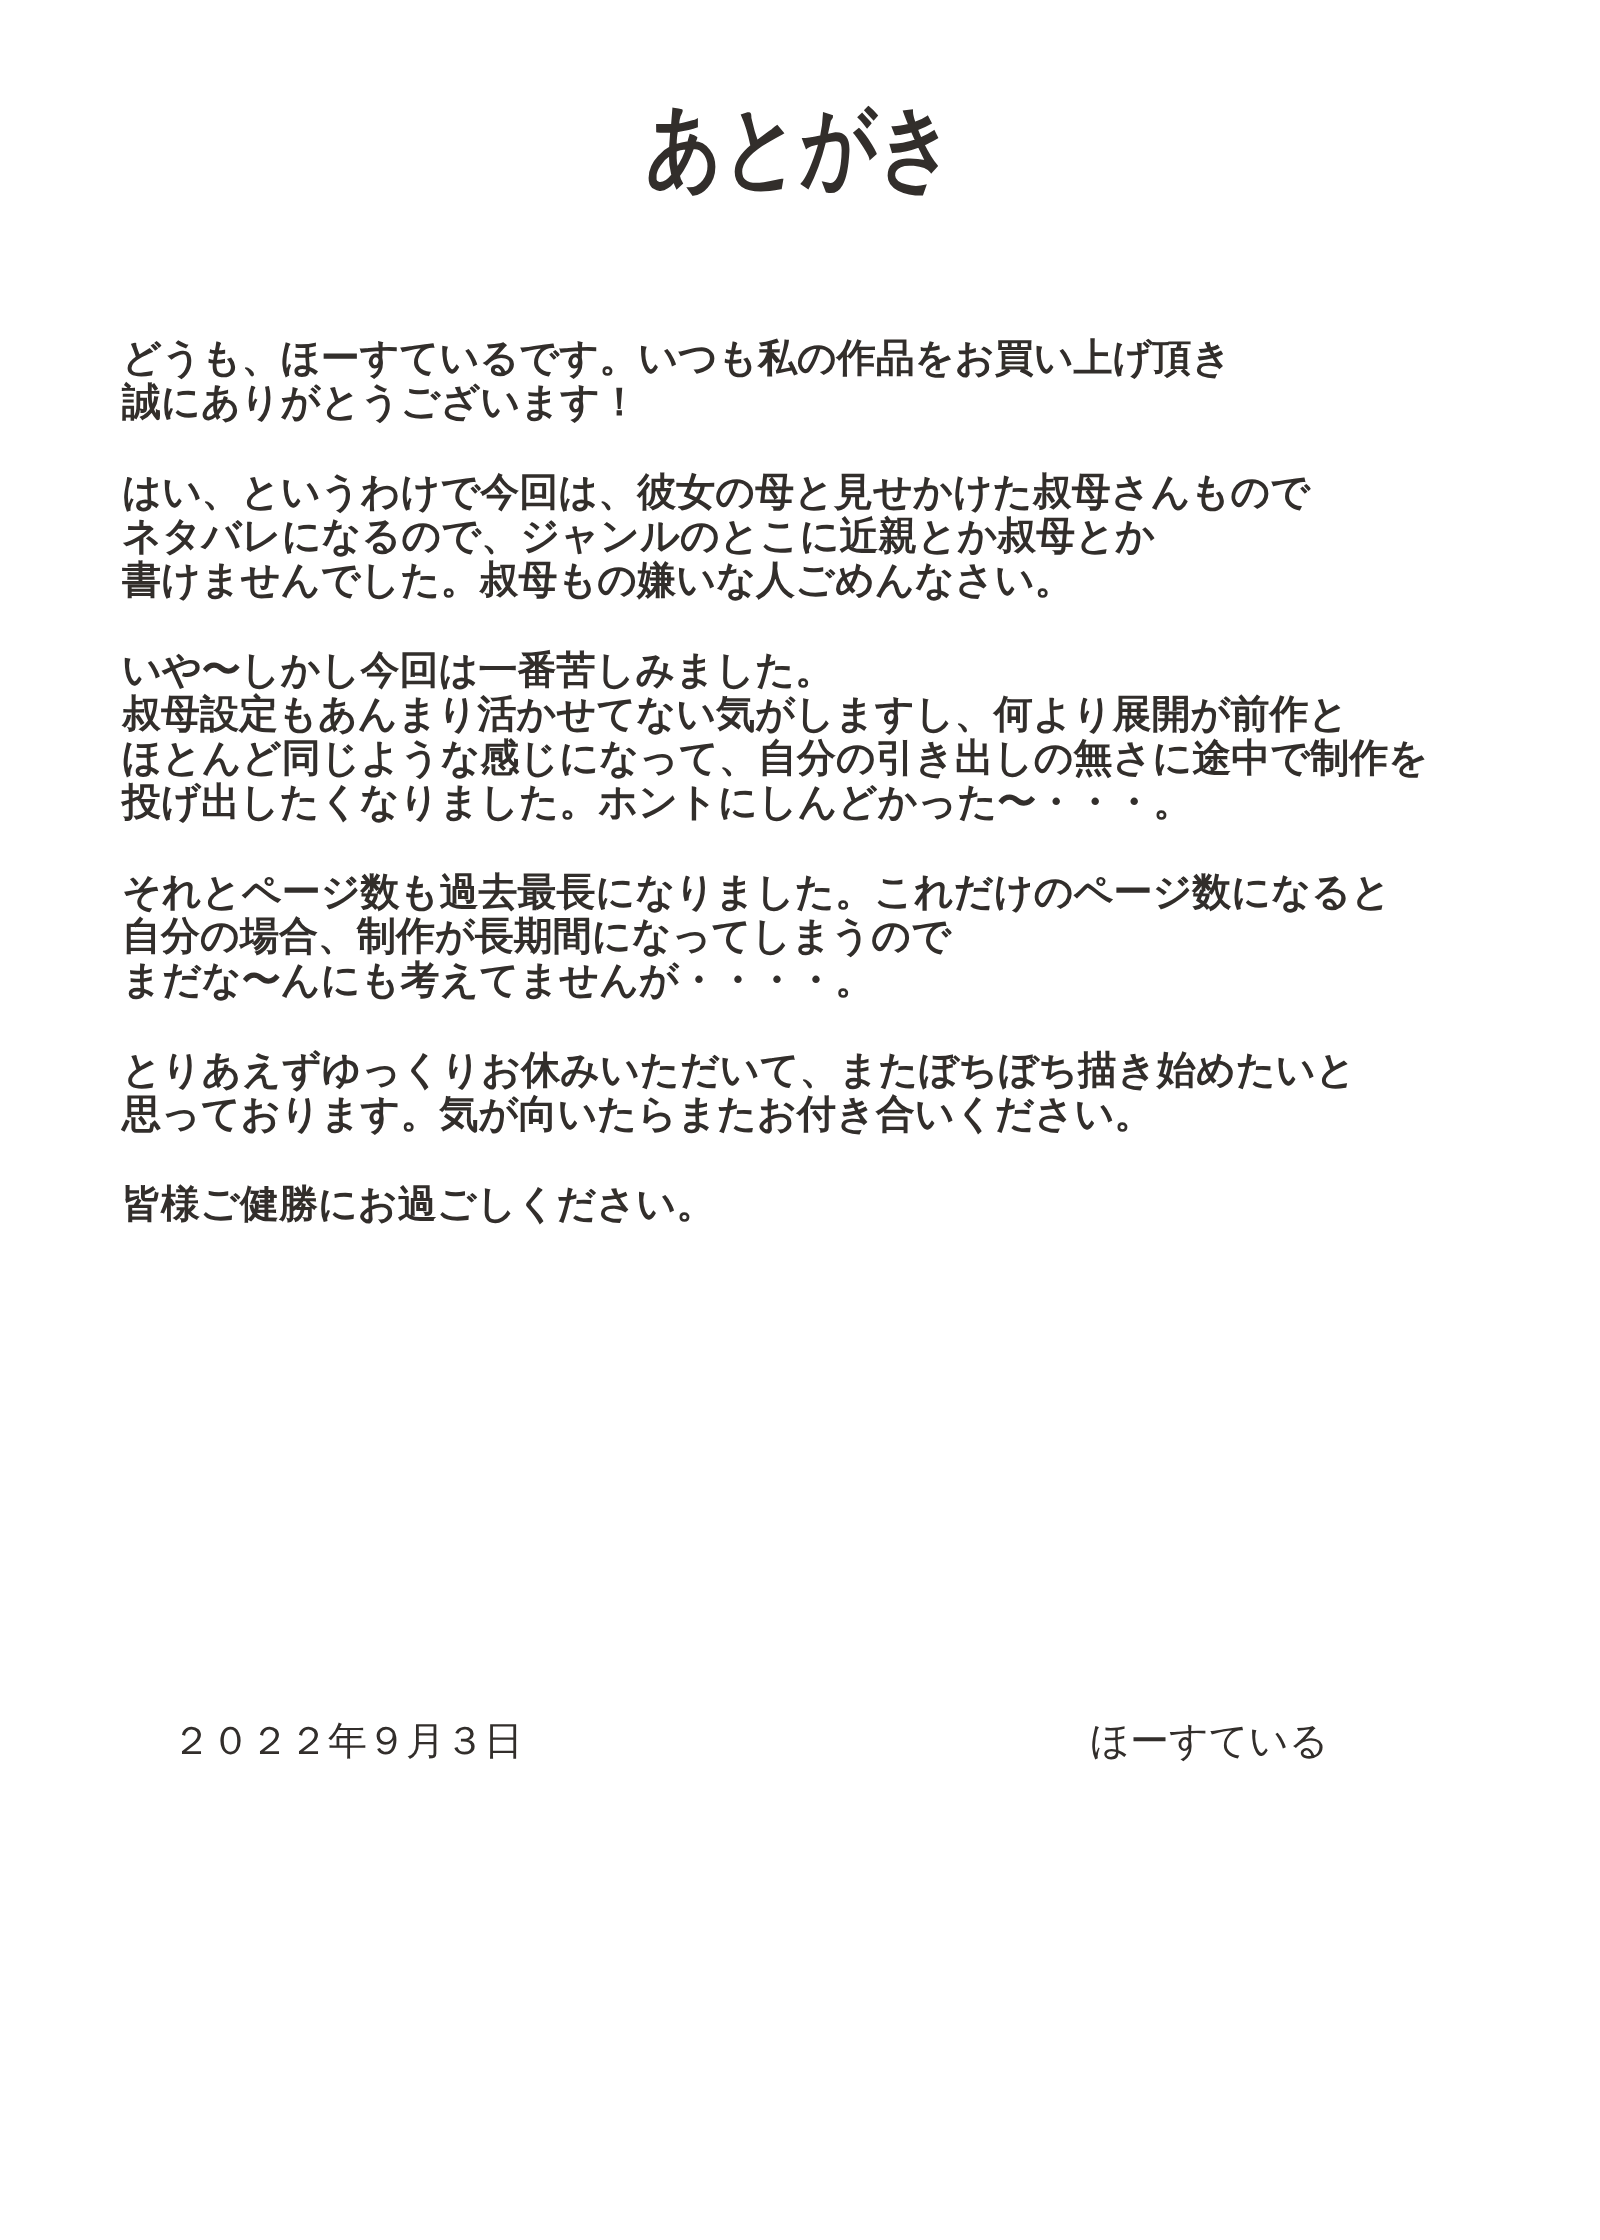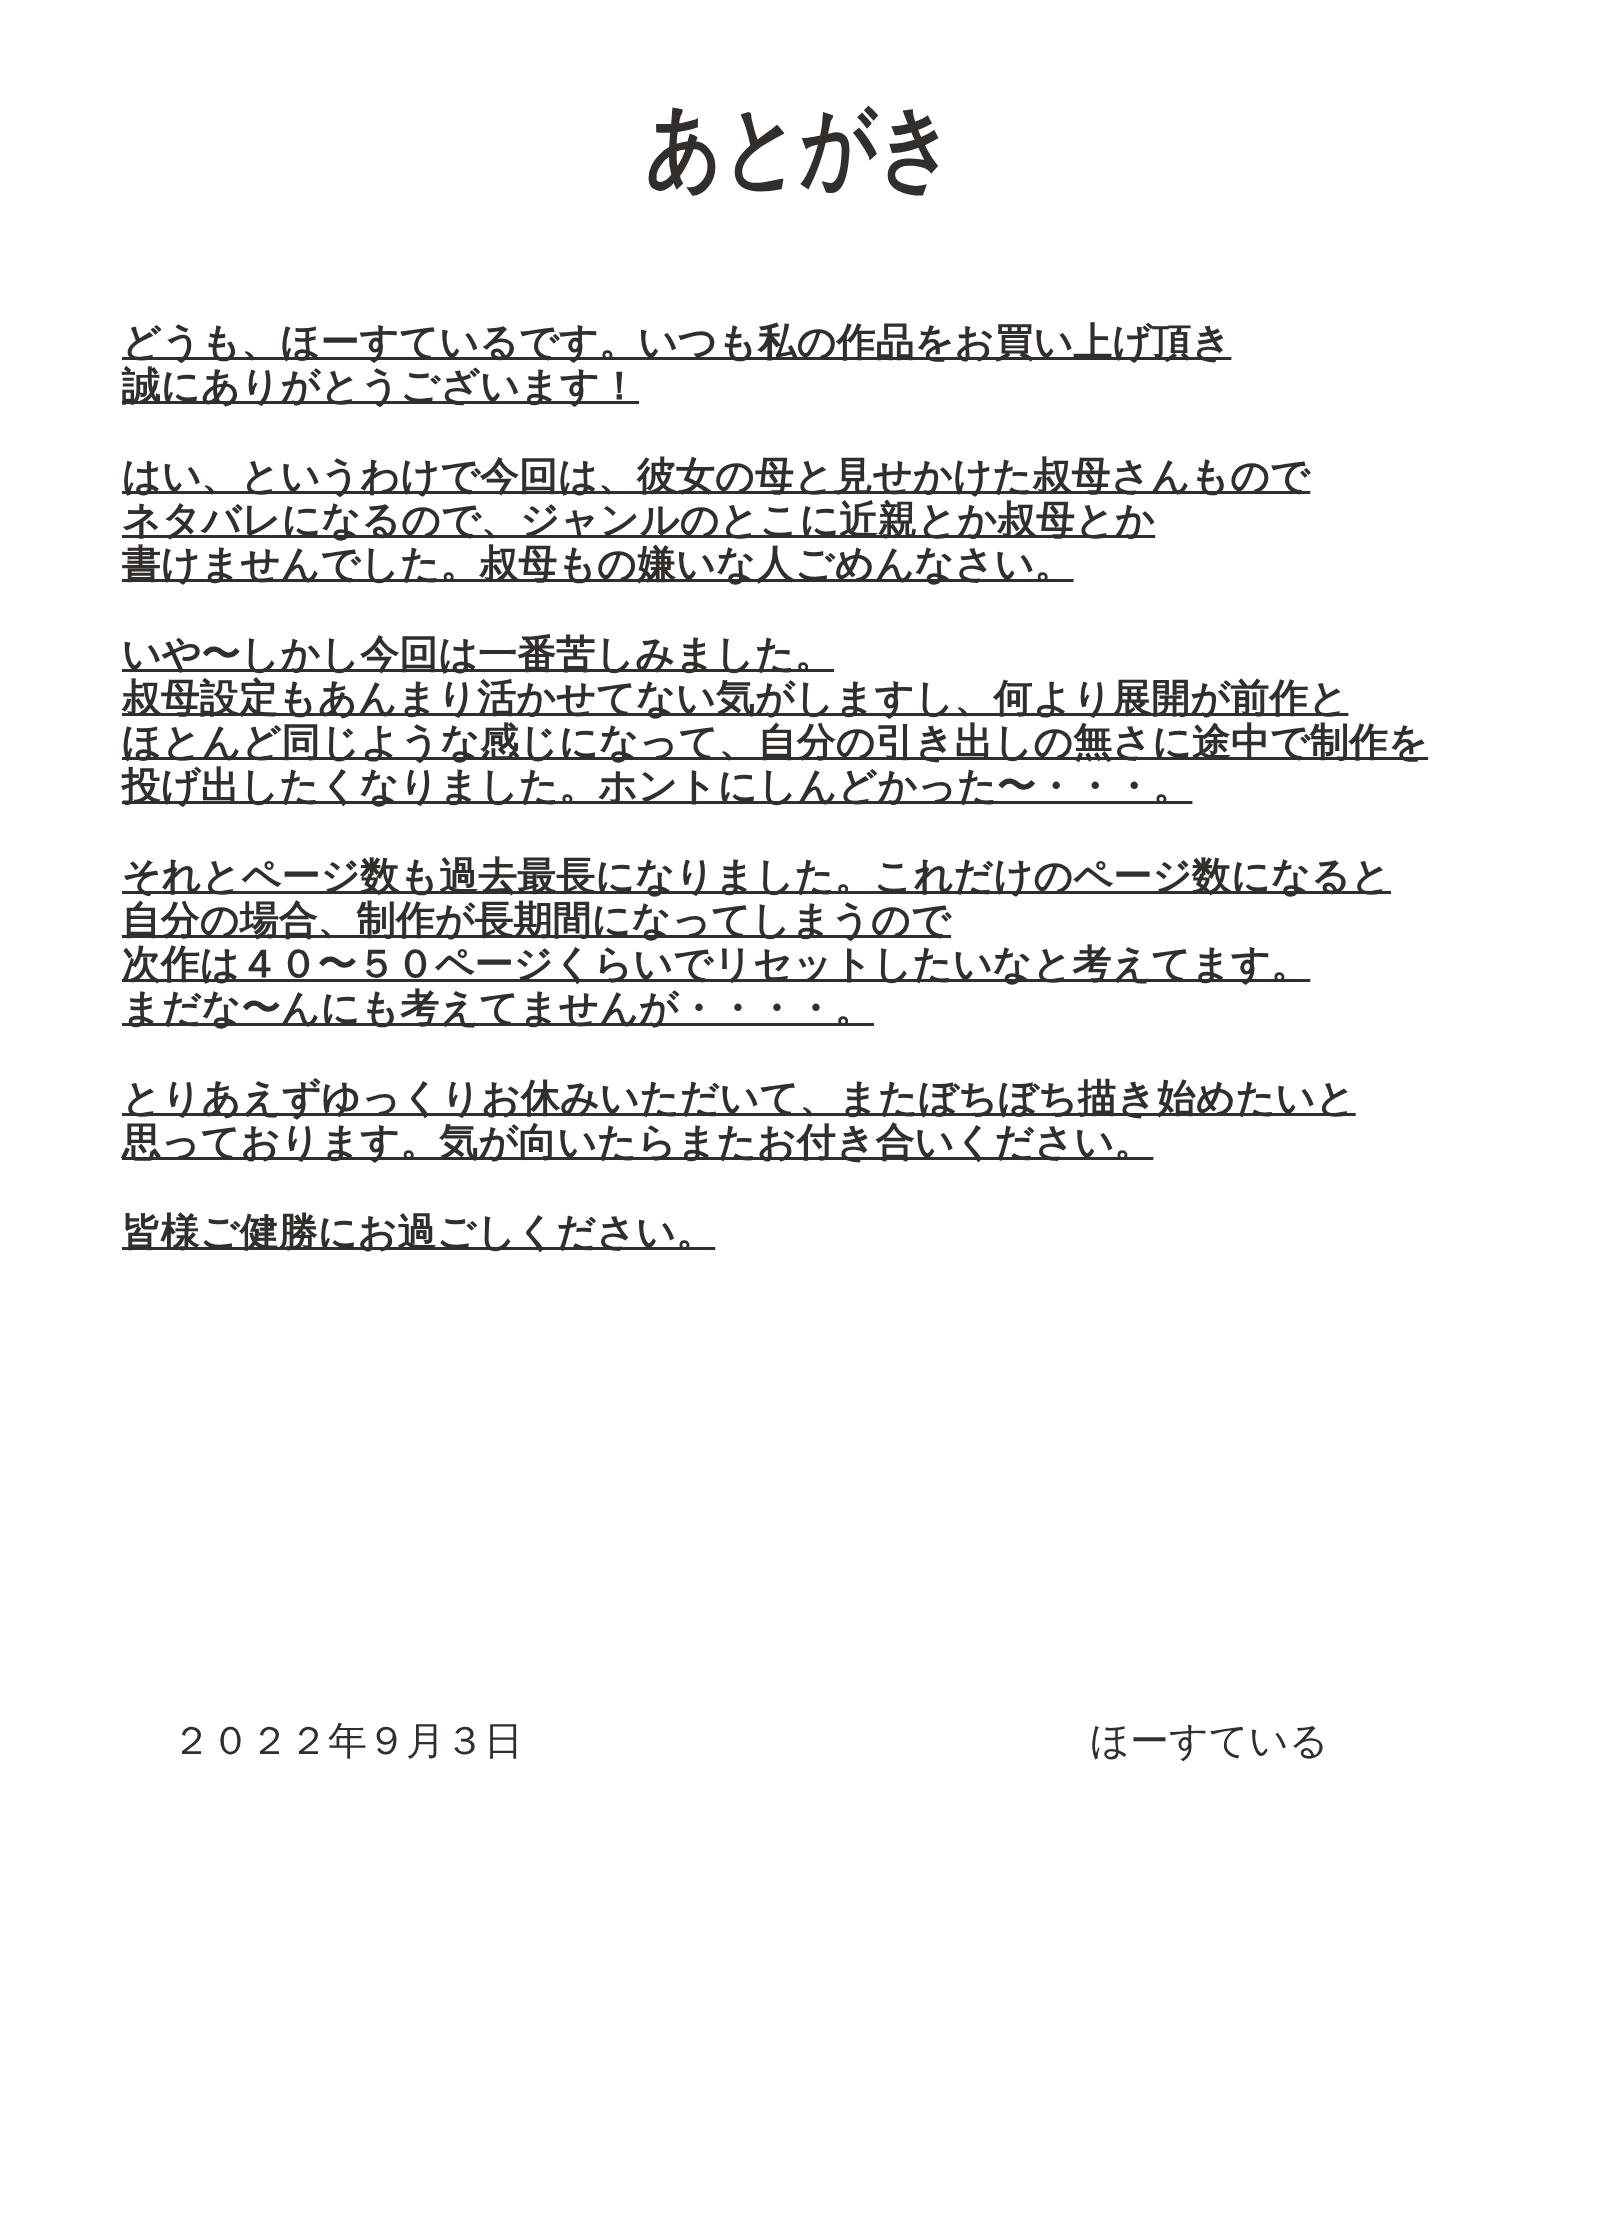--- a/index.html
+++ b/index.html
@@ -38,21 +38,21 @@
   .body-text {
     position: absolute;
     top: 320px;
     left: 122px;
     width: 1390px;
     font-size: 39px;
     line-height: 44px;
     font-weight: 600;
     letter-spacing: 0px;
   }
-  .para { margin: 0 0 46px 0; text-decoration: underline; }
+  .para { margin: 16px 0 46px 0; }
   .line { display: block; white-space: pre; min-height: 44px; }
   .footer {
     position: absolute;
     top: 1716px;
     left: 0;
     width: 100%;
     height: 50px;
     font-size: 39px;
     line-height: 50px;
     font-weight: 400;
@@ -83,21 +83,20 @@
     <p class="para">
       <span class="line">いや〜しかし今回は一番苦しみました。</span>
       <span class="line">叔母設定もあんまり活かせてない気がしますし、何より展開が前作と</span>
       <span class="line">ほとんど同じような感じになって、自分の引き出しの無さに途中で制作を</span>
       <span class="line">投げ出したくなりました。ホントにしんどかった〜・・・。</span>
     </p>
 
     <p class="para">
       <span class="line">それとページ数も過去最長になりました。これだけのページ数になると</span>
       <span class="line">自分の場合、制作が長期間になってしまうので</span>
-      <span class="line">次作は４０〜５０ページくらいでリセットしたいなと考えてます。</span>
       <span class="line">まだな〜んにも考えてませんが・・・・。</span>
     </p>
 
     <p class="para">
       <span class="line">とりあえずゆっくりお休みいただいて、またぼちぼち描き始めたいと</span>
       <span class="line">思っております。気が向いたらまたお付き合いください。</span>
     </p>
 
     <p class="para">
       <span class="line">皆様ご健勝にお過ごしください。</span>

